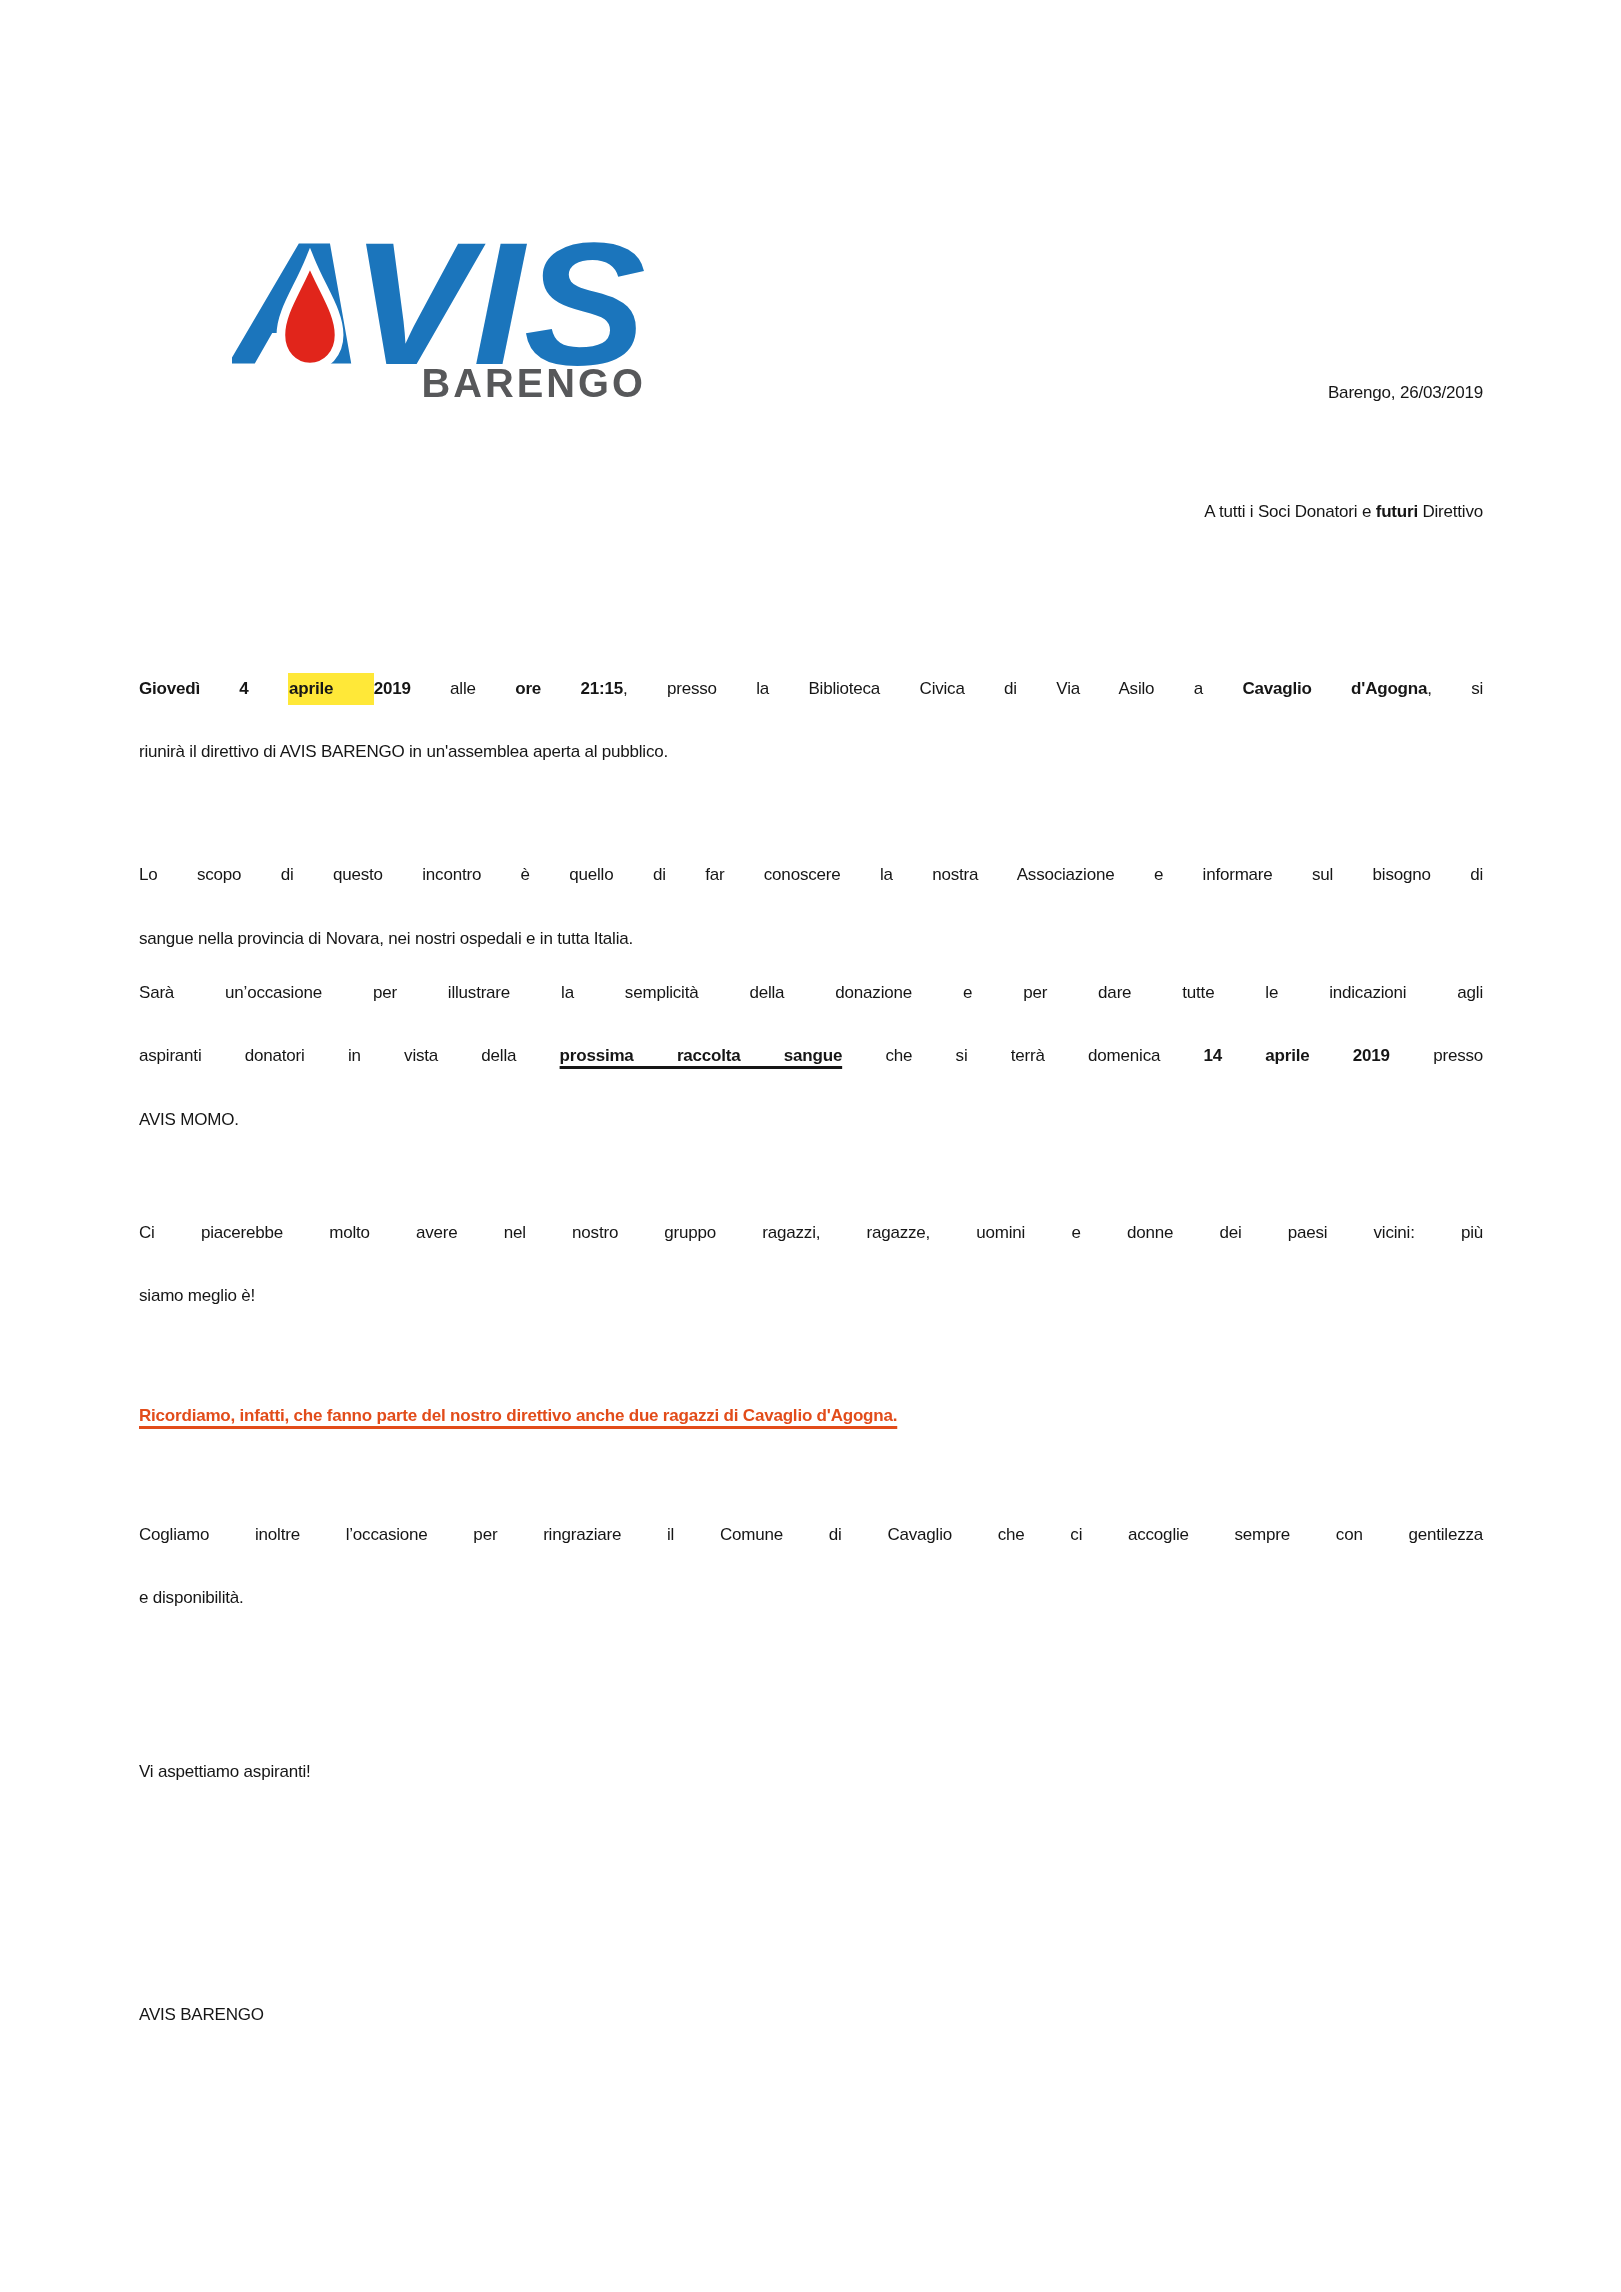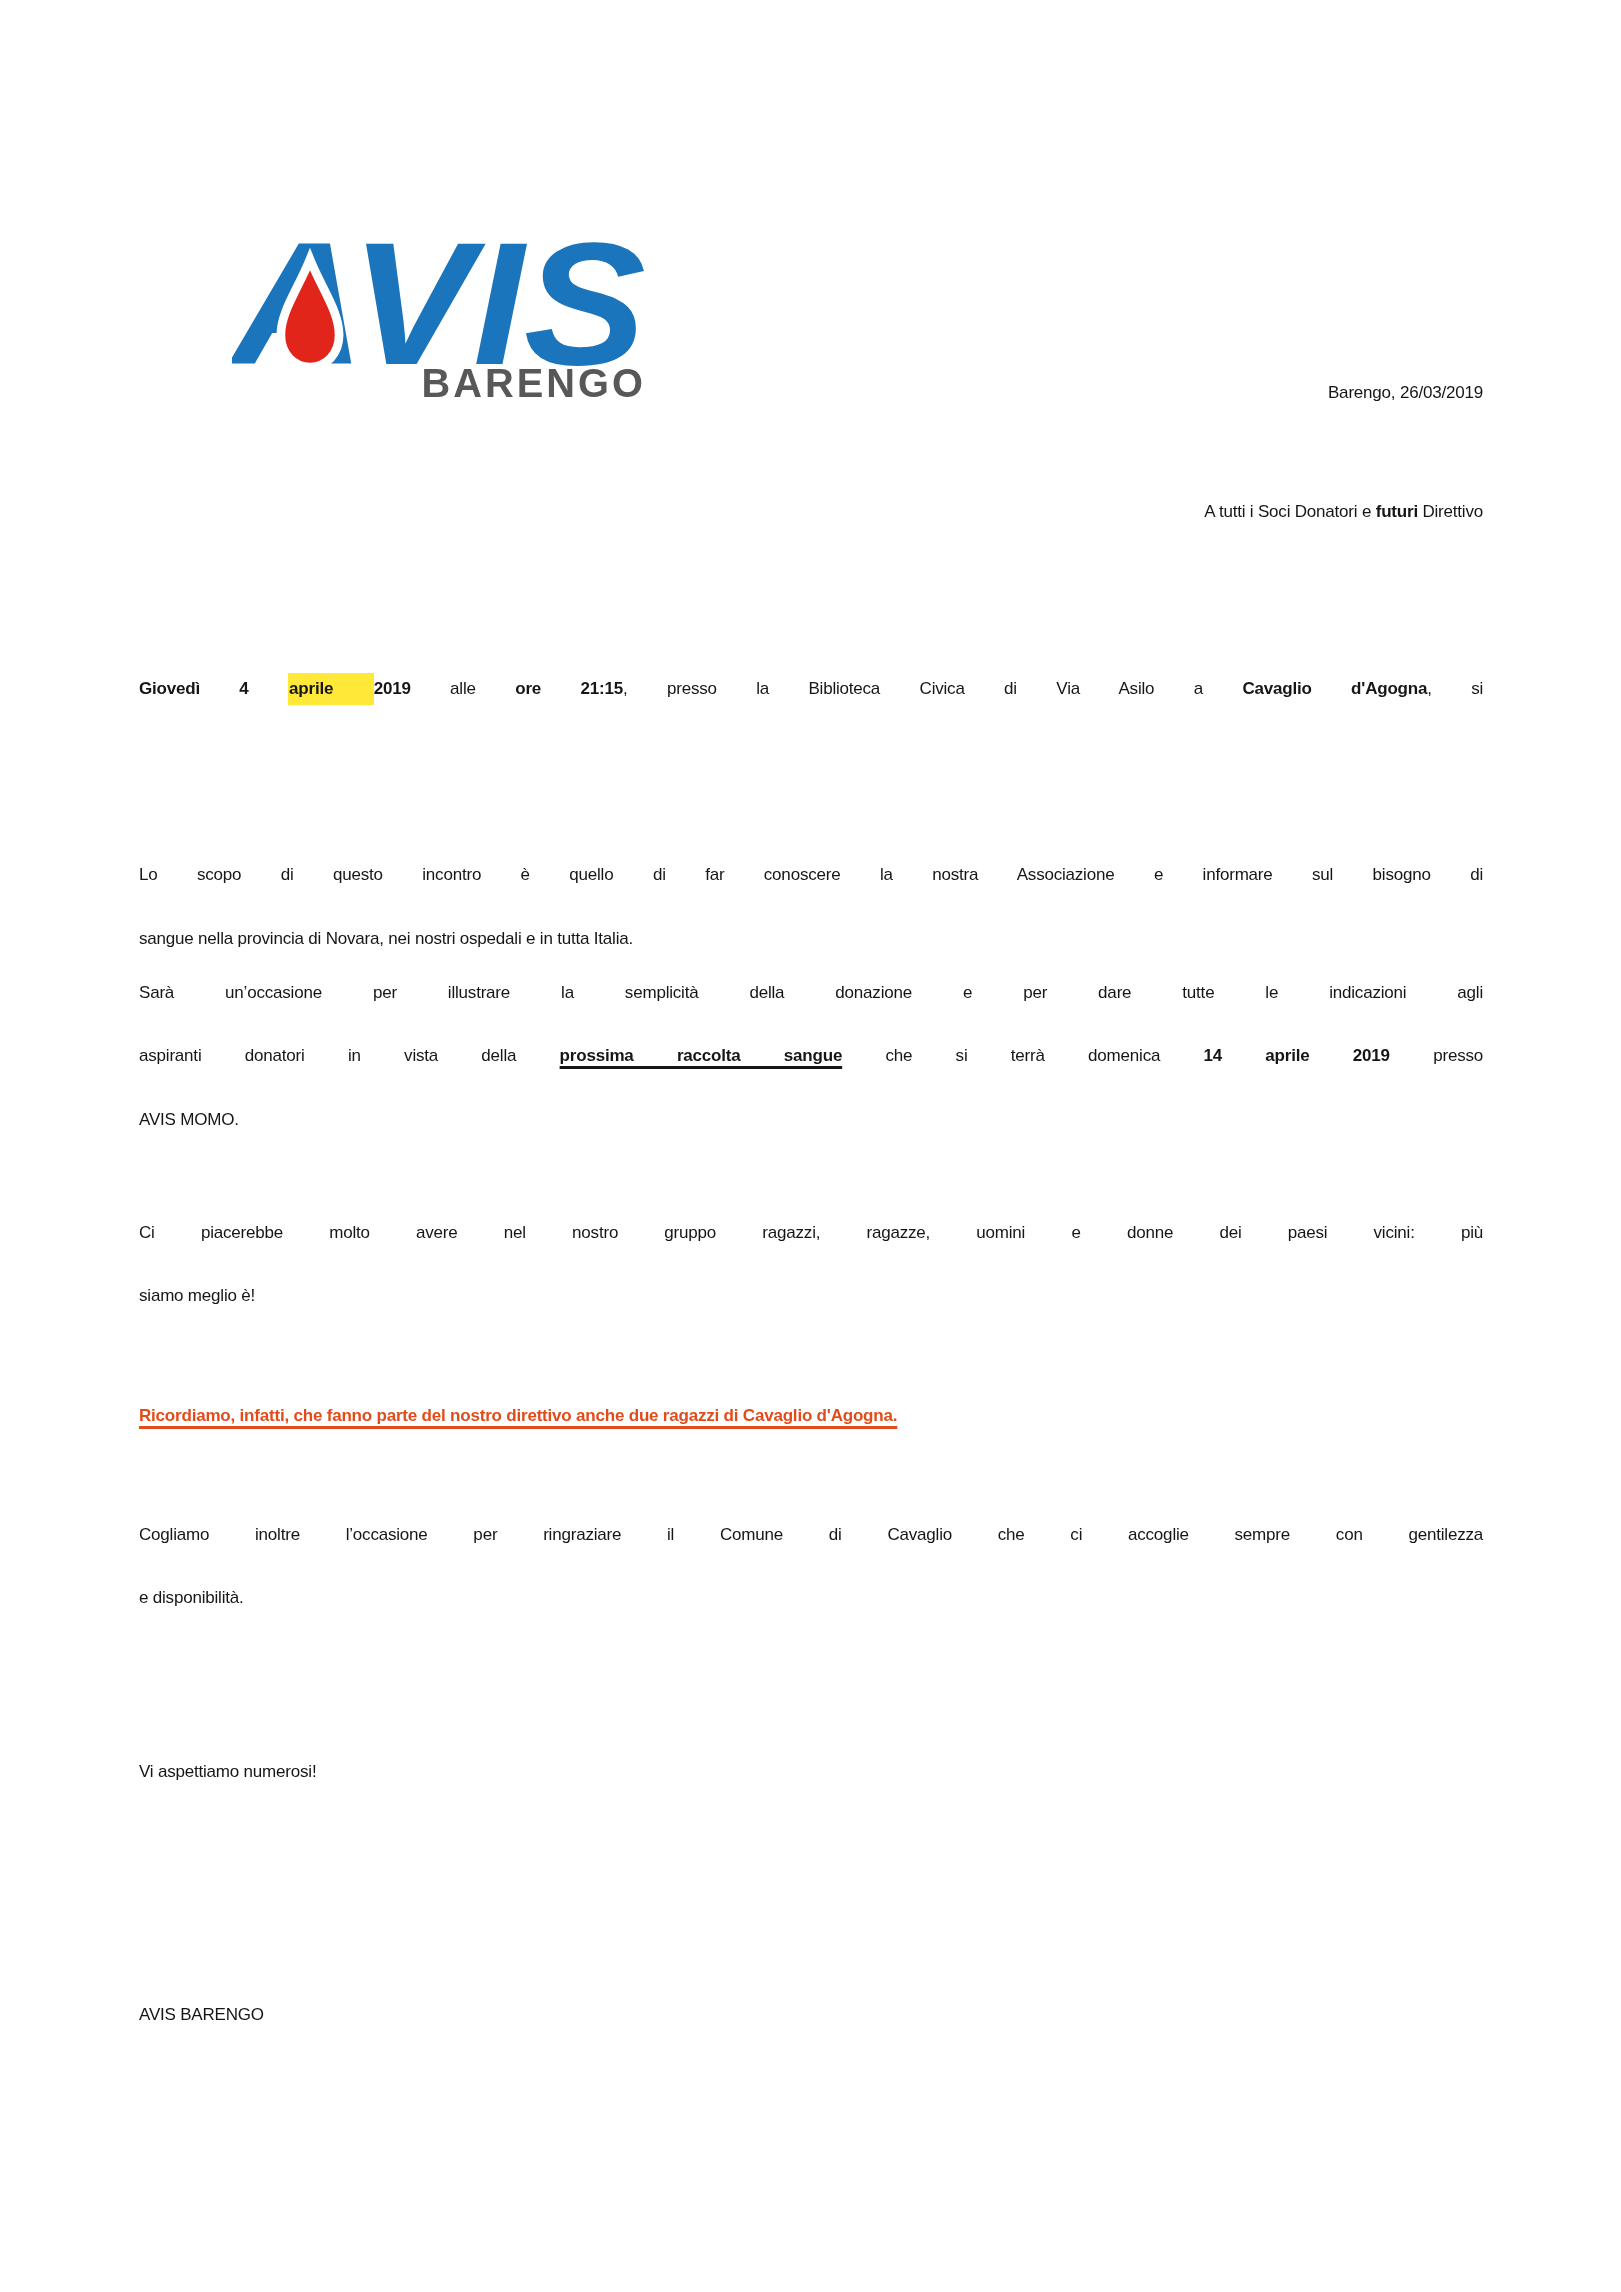--- a/index.html
+++ b/index.html
@@ -41,34 +41,35 @@
   <svg class="logo" viewBox="0 0 430 170" aria-hidden="true">
     <text x="0" y="132" font-family="Liberation Sans, sans-serif" font-size="180" font-weight="bold" font-style="italic" textLength="426" lengthAdjust="spacingAndGlyphs" fill="#1b75bc">AVIS</text>
     <path d="M 80 24 C 67 56 50 78 50 102 C 50 121 63 135 80 135 C 97 135 110 121 110 102 C 110 78 93 56 80 24 Z" fill="#e1251b" stroke="#ffffff" stroke-width="9"></path>
     <text x="423" y="166" text-anchor="end" font-family="Liberation Sans, sans-serif" font-size="41" font-weight="bold" textLength="228" lengthAdjust="spacing" fill="#57585a">BARENGO</text>
   </svg>
 
   <div class="line right" style="top:361px">Barengo, 26/03/2019</div>
   <div class="line right" style="top:480px"><span>A tutti i Soci Donatori e </span><span class="b">futuri</span><span> Direttivo</span></div>
 
   <div class="line just" style="top:657px"><span class="b">Giovedì 4 </span><span class="b hl">aprile </span><span class="b">2019</span><span> alle </span><span class="b">ore 21:15</span><span>, presso la Biblioteca Civica di Via Asilo a </span><span class="b">Cavaglio d'Agogna</span><span>, si</span></div>
+  <div class="line" style="top:720px"><span>riunirà il direttivo di AVIS BARENGO in un'assemblea aperta al pubblico.</span></div>
 
   <div class="line just" style="top:843px"><span>Lo scopo di questo incontro è quello di far conoscere la nostra Associazione e informare sul bisogno di</span></div>
   <div class="line just" style="top:961px"><span>Sarà un’occasione per illustrare la semplicità della donazione e per dare tutte le indicazioni agli</span></div>
 
   <div class="line" style="top:907px"><span>sangue nella provincia di Novara, nei nostri ospedali e in tutta Italia.</span></div>
   <div class="line just" style="top:1024px"><span>aspiranti donatori in vista della </span><span class="b u">prossima raccolta sangue</span><span> che si terrà domenica </span><span class="b">14 aprile 2019</span><span> presso</span></div>
   <div class="line just" style="top:1201px"><span>Ci piacerebbe molto avere nel nostro gruppo ragazzi, ragazze, uomini e donne dei paesi vicini: più</span></div>
 
   <div class="line" style="top:1088px"><span>AVIS MOMO.</span></div>
   <div class="line" style="top:1264px"><span>siamo meglio è!</span></div>
 
   <div class="line alert" style="top:1384px"><span class="b u">Ricordiamo, infatti, che fanno parte del nostro direttivo anche due ragazzi di Cavaglio d'Agogna.</span></div>
 
   <div class="line just" style="top:1503px"><span>Cogliamo inoltre l’occasione per ringraziare il Comune di Cavaglio che ci accoglie sempre con gentilezza</span></div>
   <div class="line" style="top:1566px"><span>e disponibilità.</span></div>
 
-  <div class="line" style="top:1740px"><span>Vi aspettiamo numerosi!</span></div>
+  <div class="line" style="top:1740px"><span>Vi aspettiamo aspiranti!</span></div>
 
   <div class="line" style="top:1983px">AVIS BARENGO</div>
 
 </div>
 
 
 </body></html>

